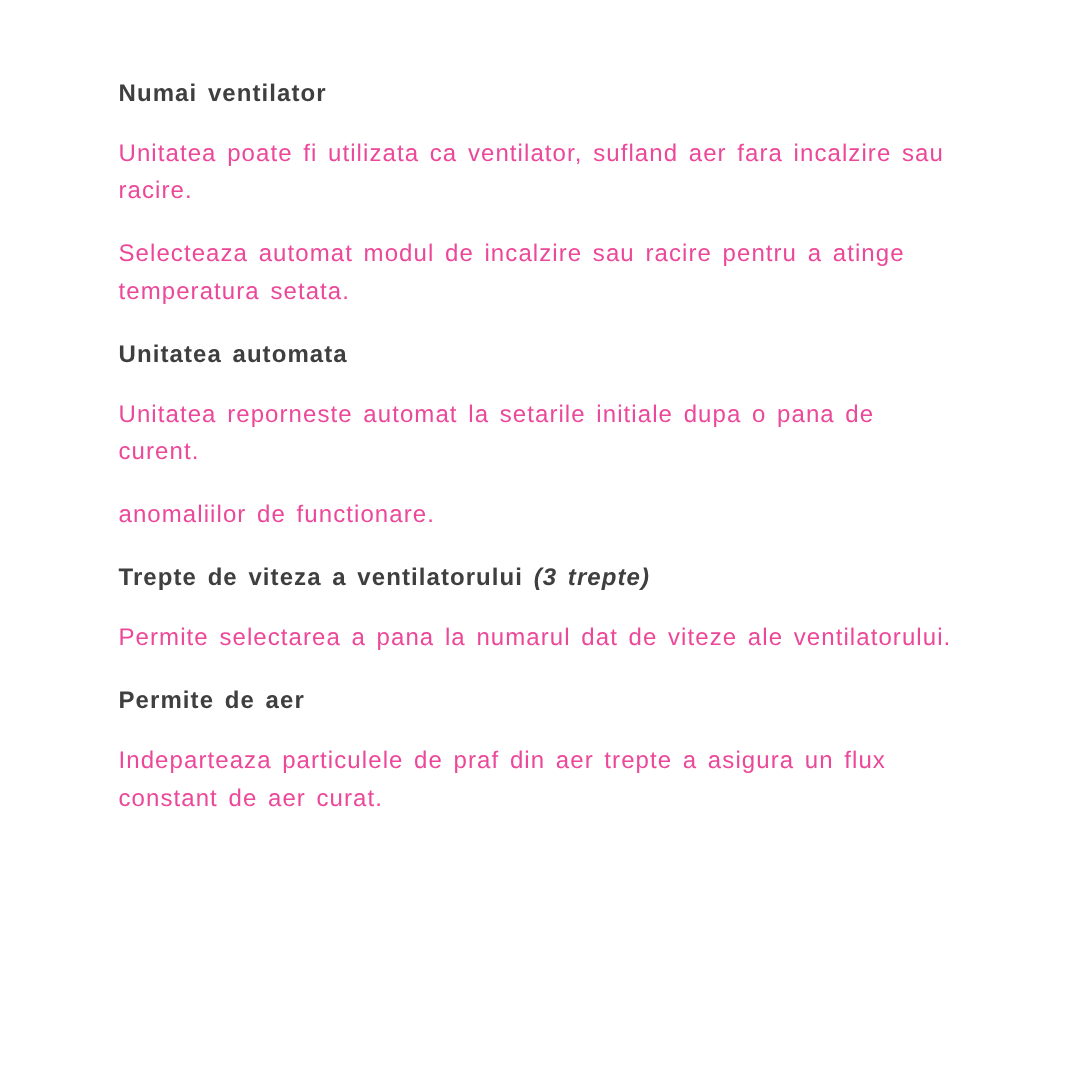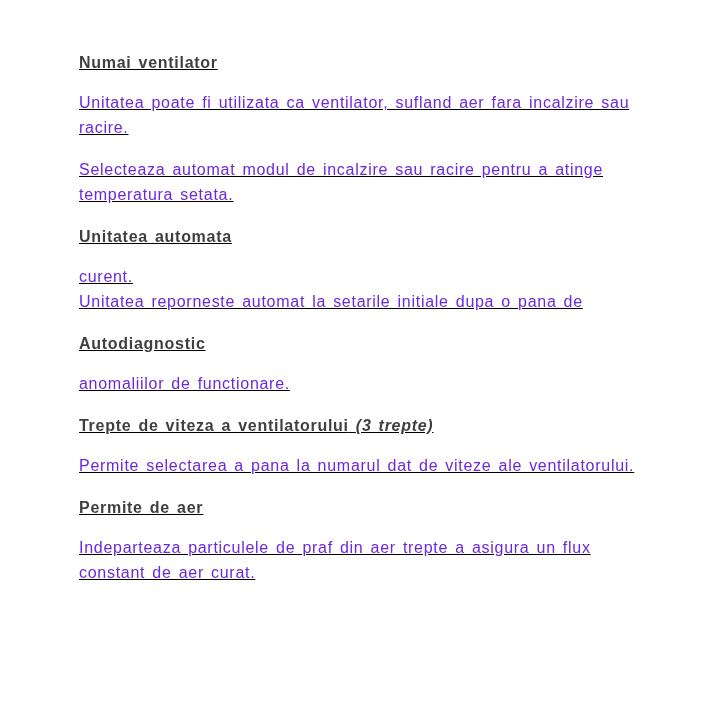--- a/index.html
+++ b/index.html
@@ -14,39 +14,38 @@
     font-family: "Liberation Sans", sans-serif;
     overflow: hidden;
   }
   .doc {
     padding: 50px 40px 0 79px;
     max-width: 718px;
   }
   .feature-section {
     margin: 0;
     padding: 0;
-    text-decoration: underline;
   }
   .feature-heading {
     font-size: 16px;
     font-weight: bold;
     color: #3f3f3f;
     line-height: 25px;
     letter-spacing: 0.045em;
     word-spacing: 0.12em;
     margin: 0 0 15px 0;
   }
   .feature-heading em {
     font-style: italic;
     font-weight: bold;
   }
   .feature-body {
     font-size: 16px;
     font-weight: normal;
-    color: #6d28d9;
+    color: #ec4899;
     line-height: 25px;
     letter-spacing: 0.045em;
     word-spacing: 0.12em;
     margin: 0 0 17px 0;
   }
   .line {
     display: block;
     white-space: pre;
   }
 </style>
@@ -66,27 +65,26 @@
   <section class="feature-section">
     <p class="feature-body">
       <span class="line">Selecteaza automat modul de incalzire sau racire pentru a atinge</span>
       <span class="line">temperatura setata.</span>
     </p>
   </section>
 
   <section class="feature-section">
     <h2 class="feature-heading"><span>Unitatea automata</span></h2>
     <p class="feature-body">
+      <span class="line">Unitatea reporneste automat la setarile initiale dupa o pana de</span>
       <span class="line">curent.</span>
-      <span class="line">Unitatea reporneste automat la setarile initiale dupa o pana de</span>
     </p>
   </section>
 
   <section class="feature-section">
-    <h2 class="feature-heading"><span>Autodiagnostic</span></h2>
     <p class="feature-body">
       <span class="line">anomaliilor de functionare.</span>
     </p>
   </section>
 
   <section class="feature-section">
     <h2 class="feature-heading"><span>Trepte de viteza a ventilatorului</span> <em>(3 trepte)</em></h2>
     <p class="feature-body">
       <span class="line">Permite selectarea a pana la numarul dat de viteze ale ventilatorului.</span>
     </p>

